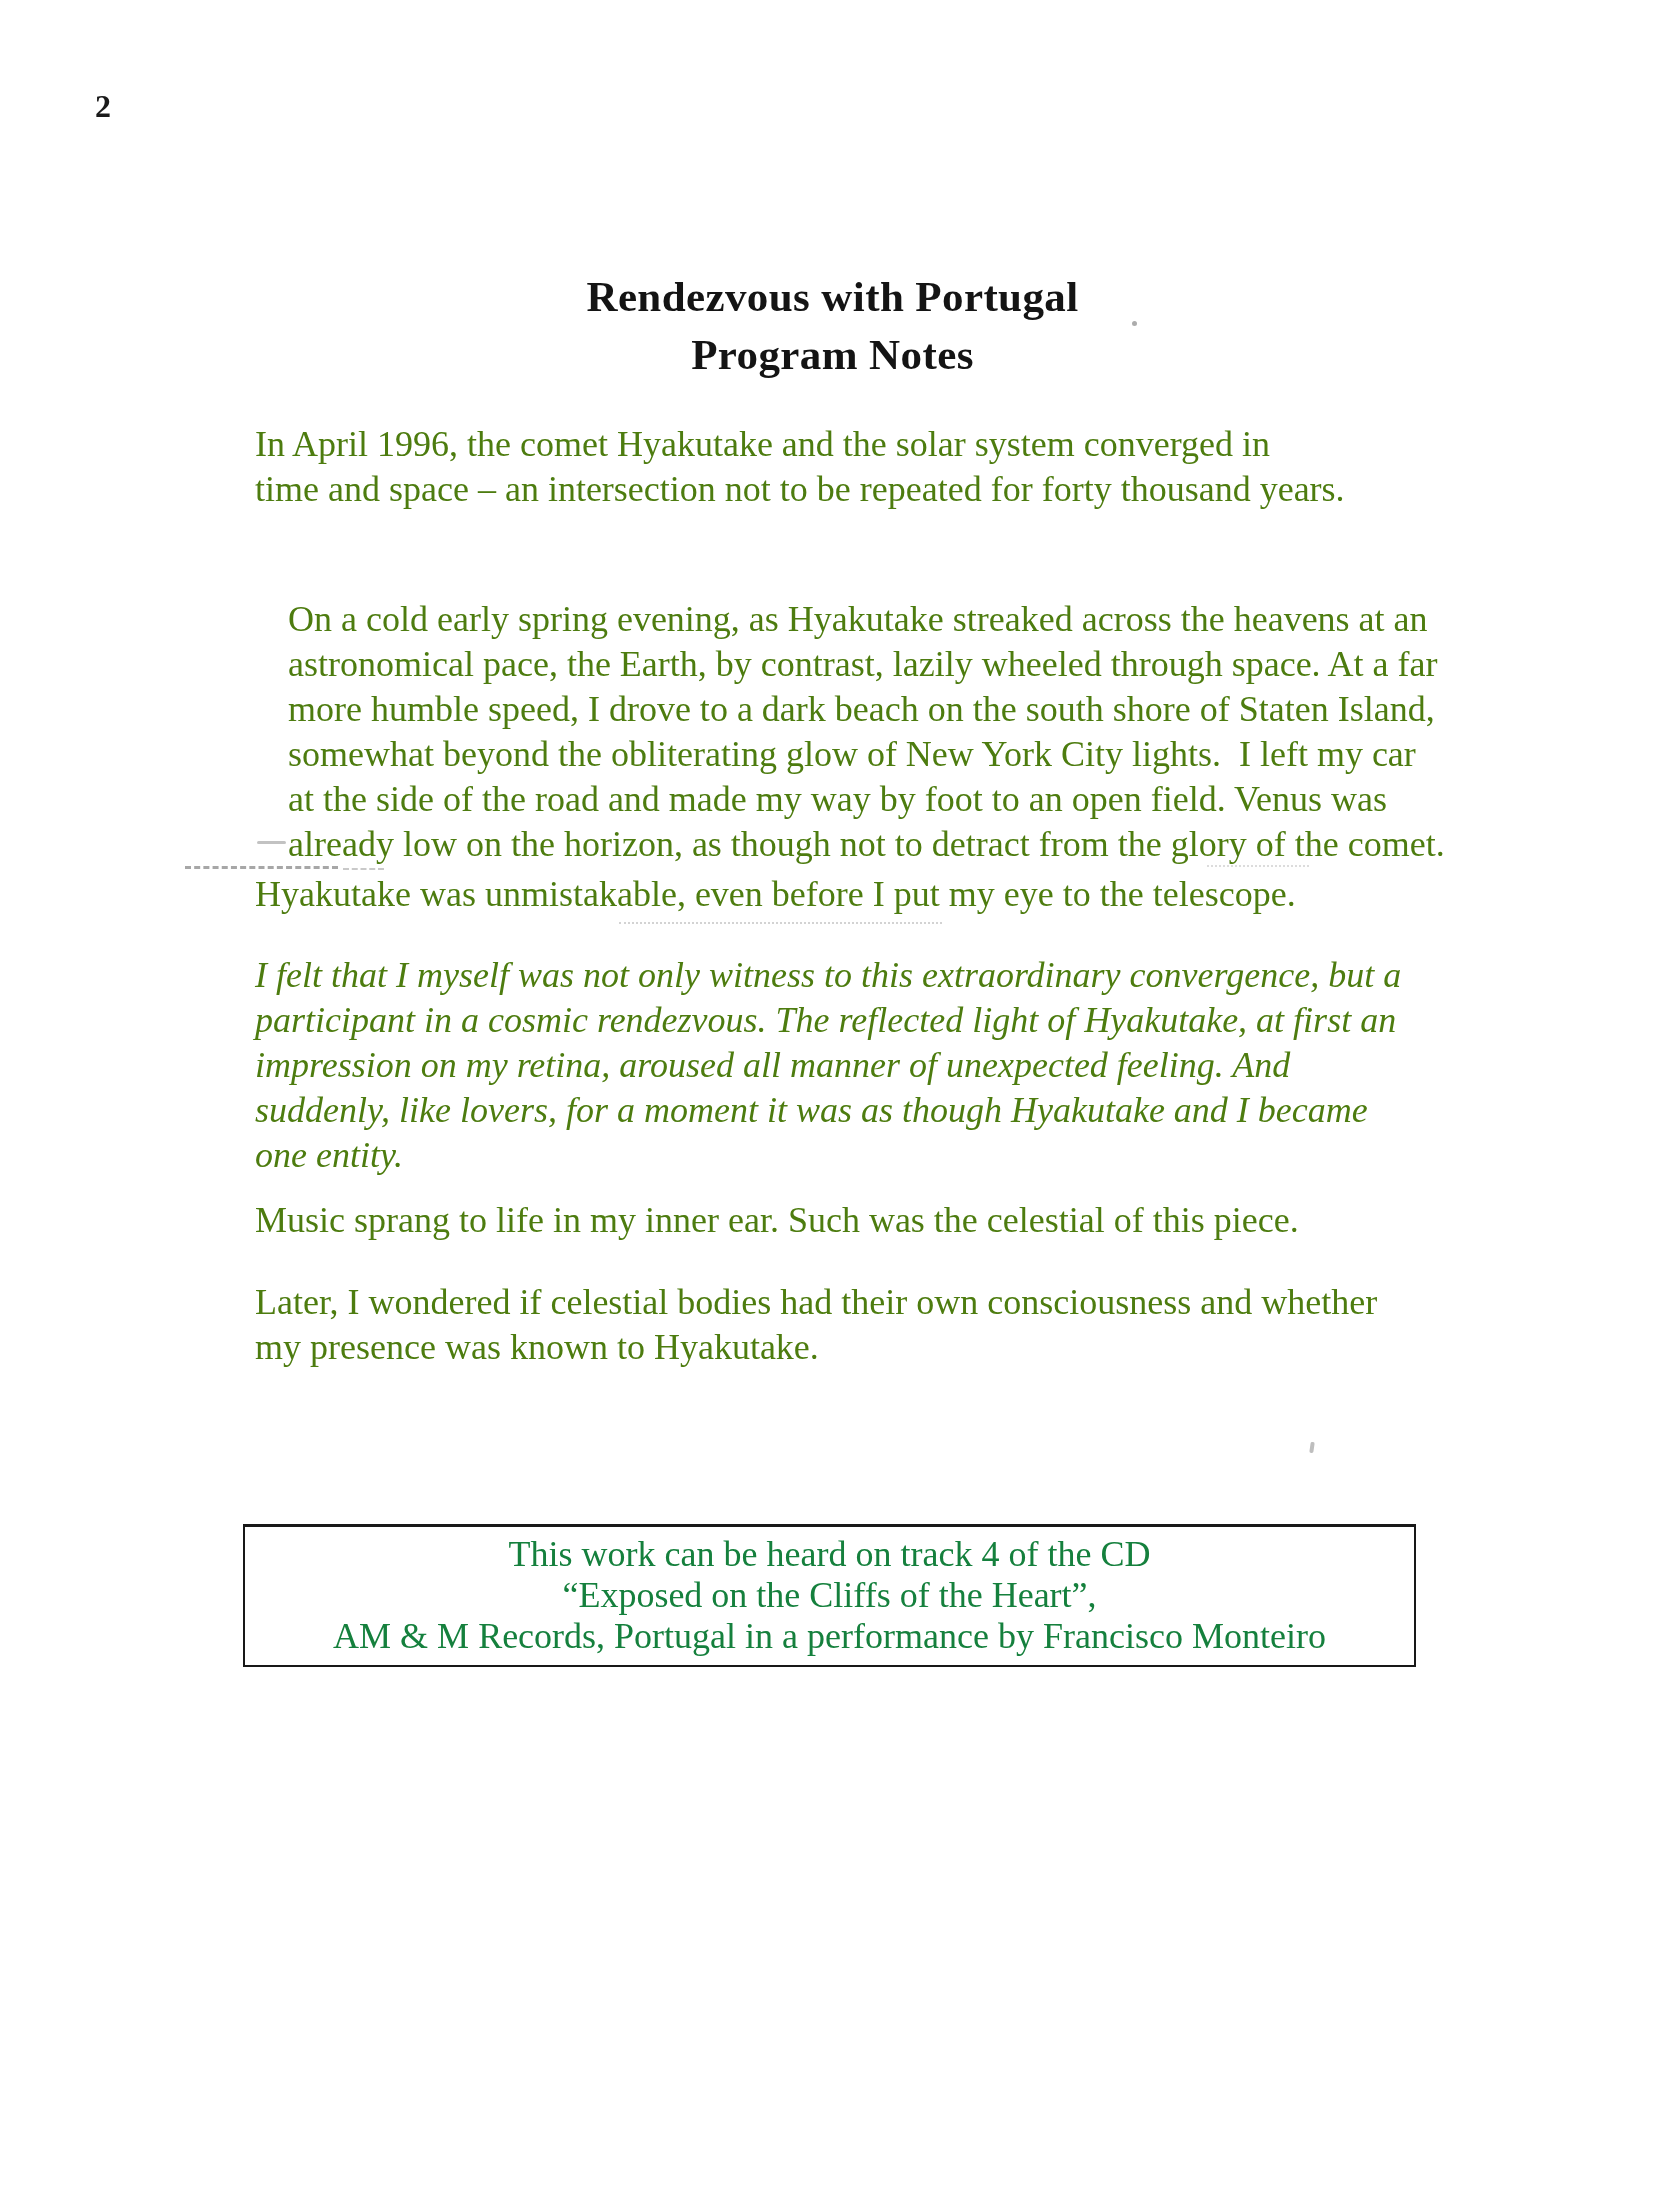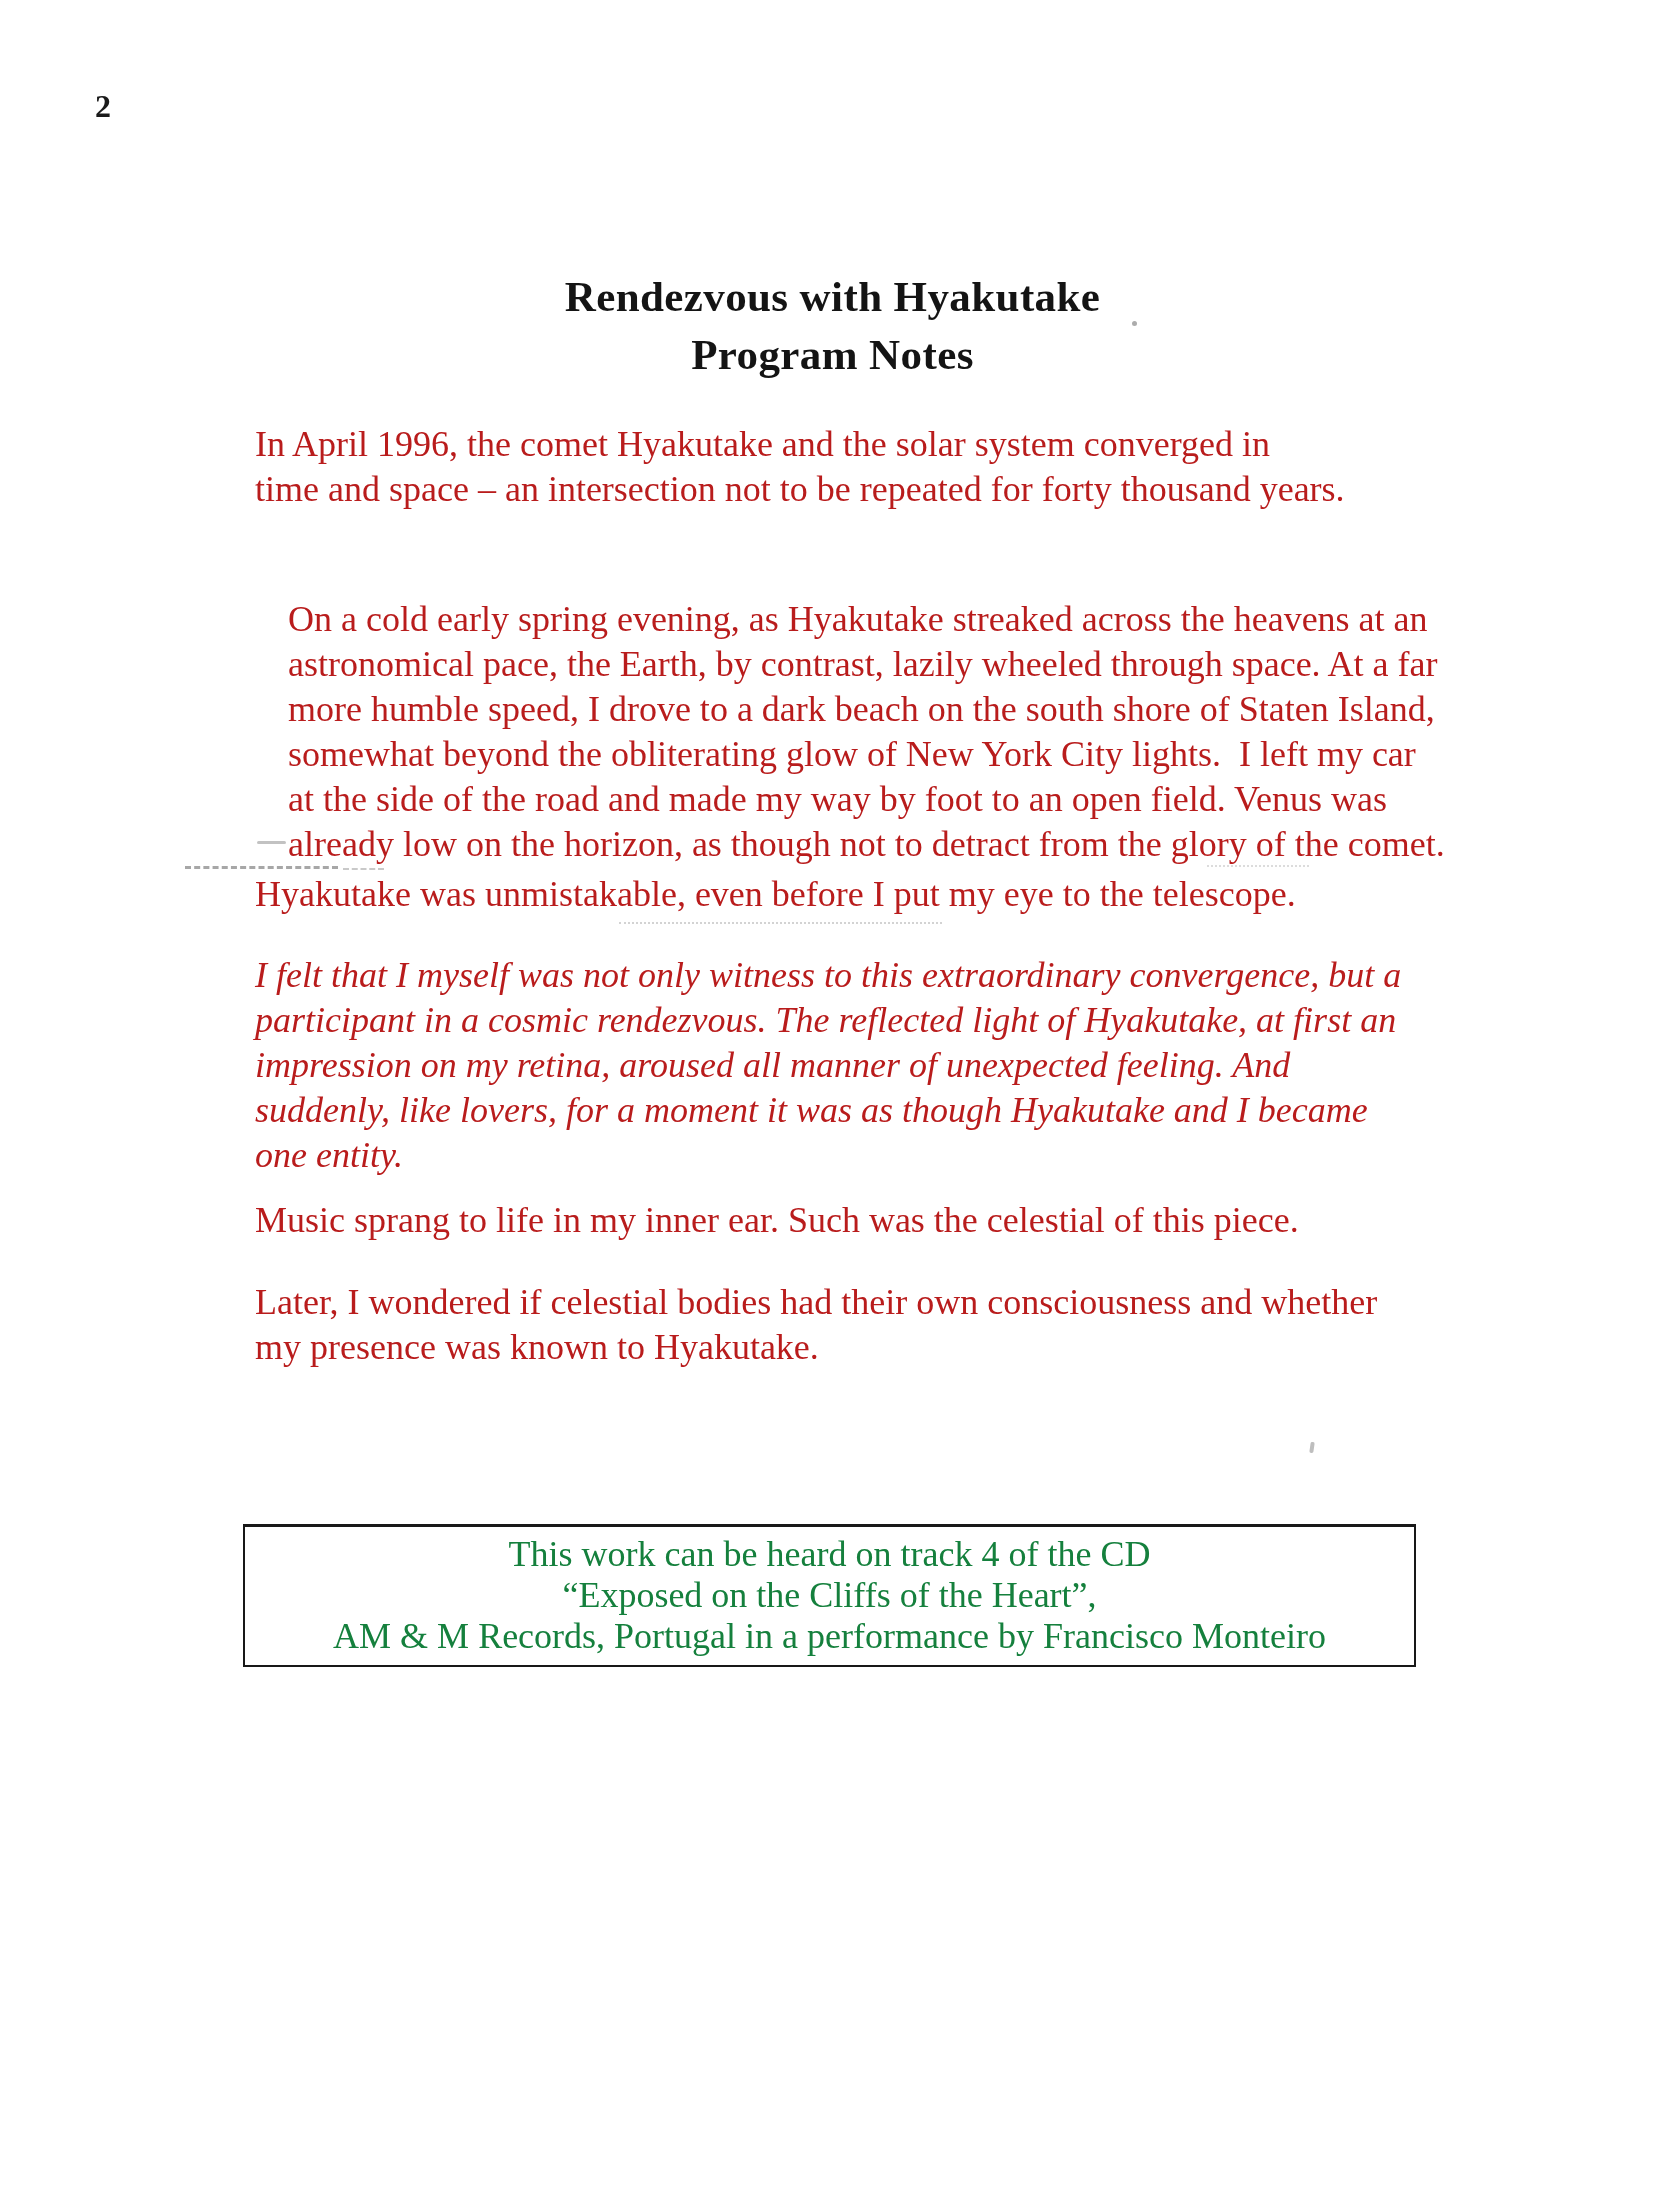--- a/index.html
+++ b/index.html
@@ -47,21 +47,21 @@
     color: #141414;
     letter-spacing: 0.4px;
   }
   .para {
     position: absolute;
     left: 255px;
     width: 1207px;
     font-size: 36px;
     line-height: 45px;
     white-space: pre;
-    color: #b91c1c;
+    color: #4d7c0f;
   }
   .p0 { top: 422px; }
   .p1 { top: 597px; margin-left: 33px; }
   .p2 { top: 872px; }
   .p3 { top: 953px; font-style: italic; }
   .p4 { top: 1198px; }
   .p5 { top: 1280px; font-family: Liberation Serif, serif; }
   .note-box {
     position: absolute;
     left: 243px;
@@ -112,21 +112,21 @@
   }
 </style>
 </head>
 <body>
 
 <div class="sheet">
 
   <div class="page-number">2</div>
 
   <div class="title-block">
-    <h1 class="title-main">Rendezvous with Hyakutake</h1>
+    <h1 class="title-main">Rendezvous with Portugal</h1>
     <h2 class="title-sub">Program Notes</h2>
   </div>
 
   <div class="para p0">In April 1996, the comet Hyakutake and the solar system converged in
 time and space – an intersection not to be repeated for forty thousand years.</div>
 
   <div class="para p1">On a cold early spring evening, as Hyakutake streaked across the heavens at an
 astronomical pace, the Earth, by contrast, lazily wheeled through space. At a far
 more humble speed, I drove to a dark beach on the south shore of Staten Island,
 somewhat beyond the obliterating glow of New York City lights.  I left my car

